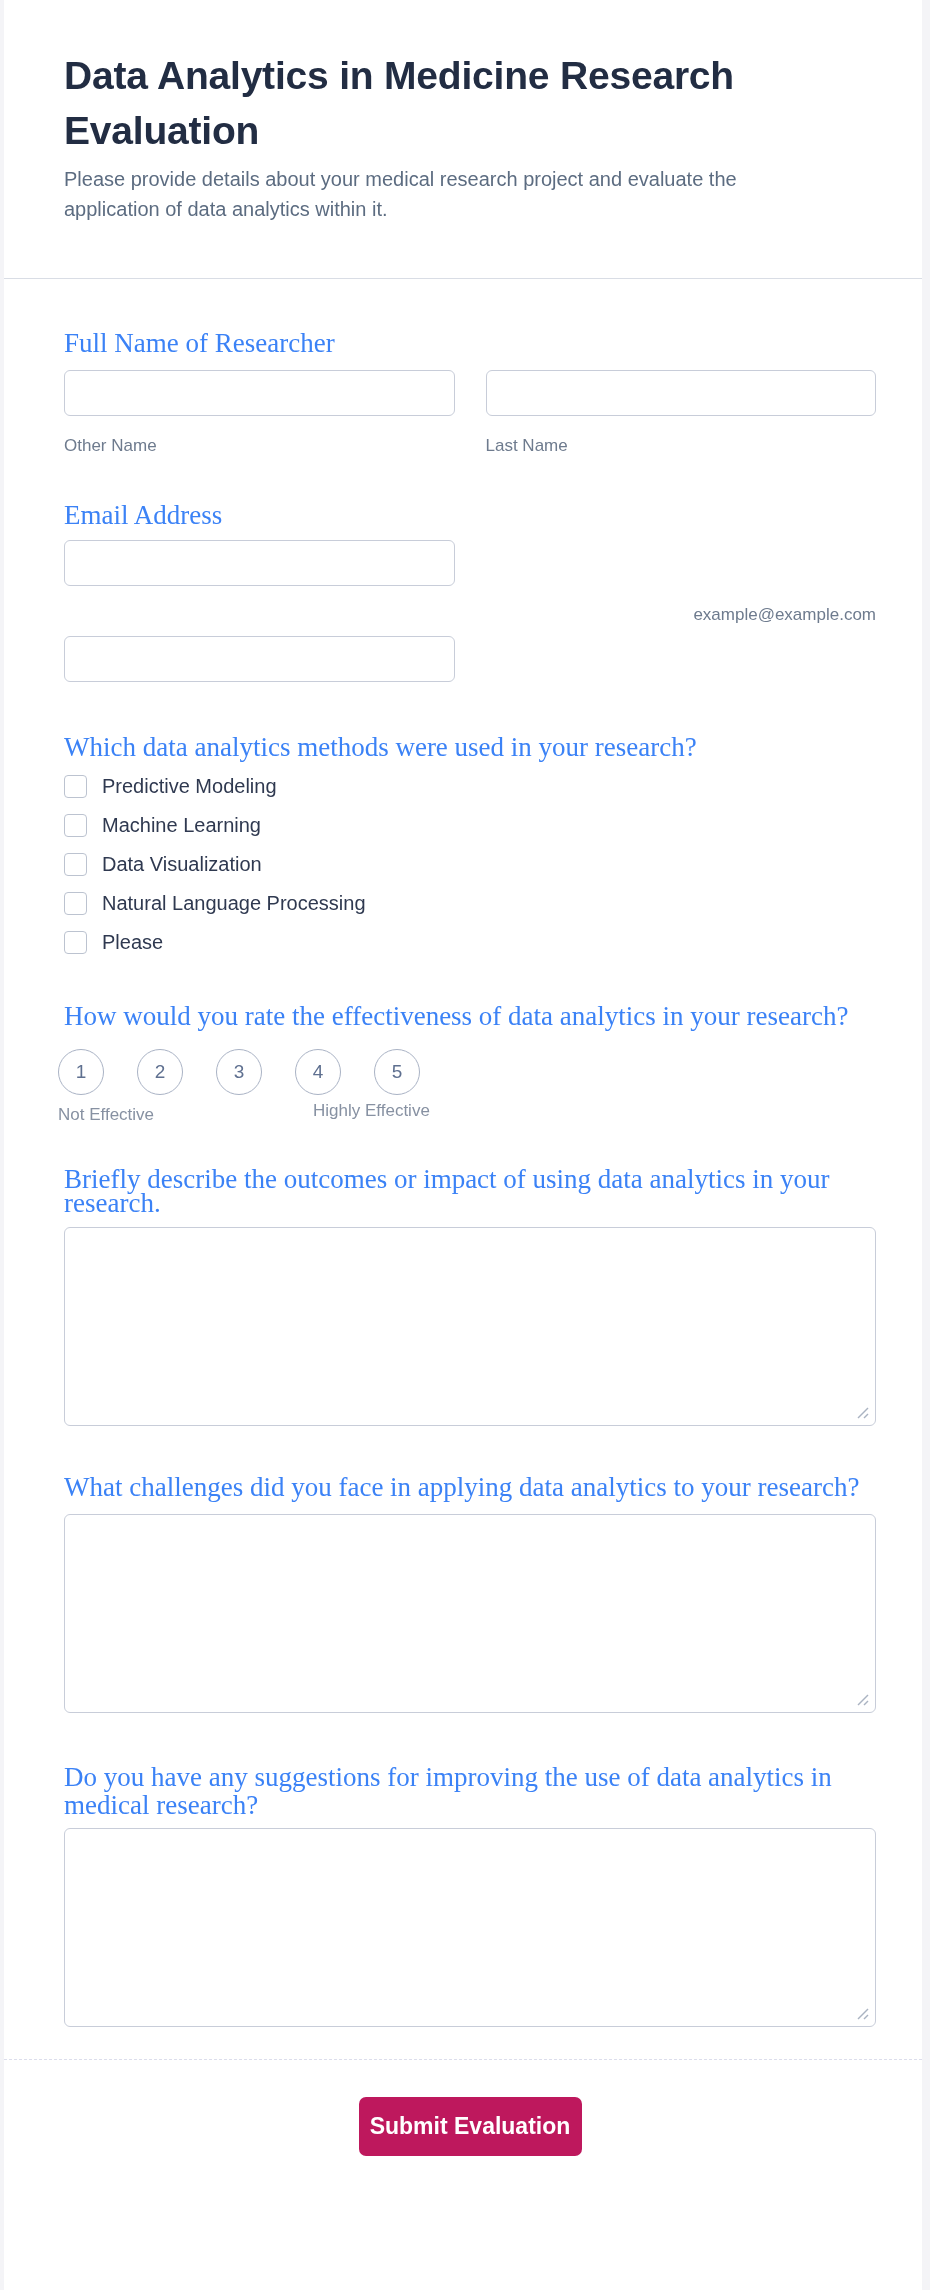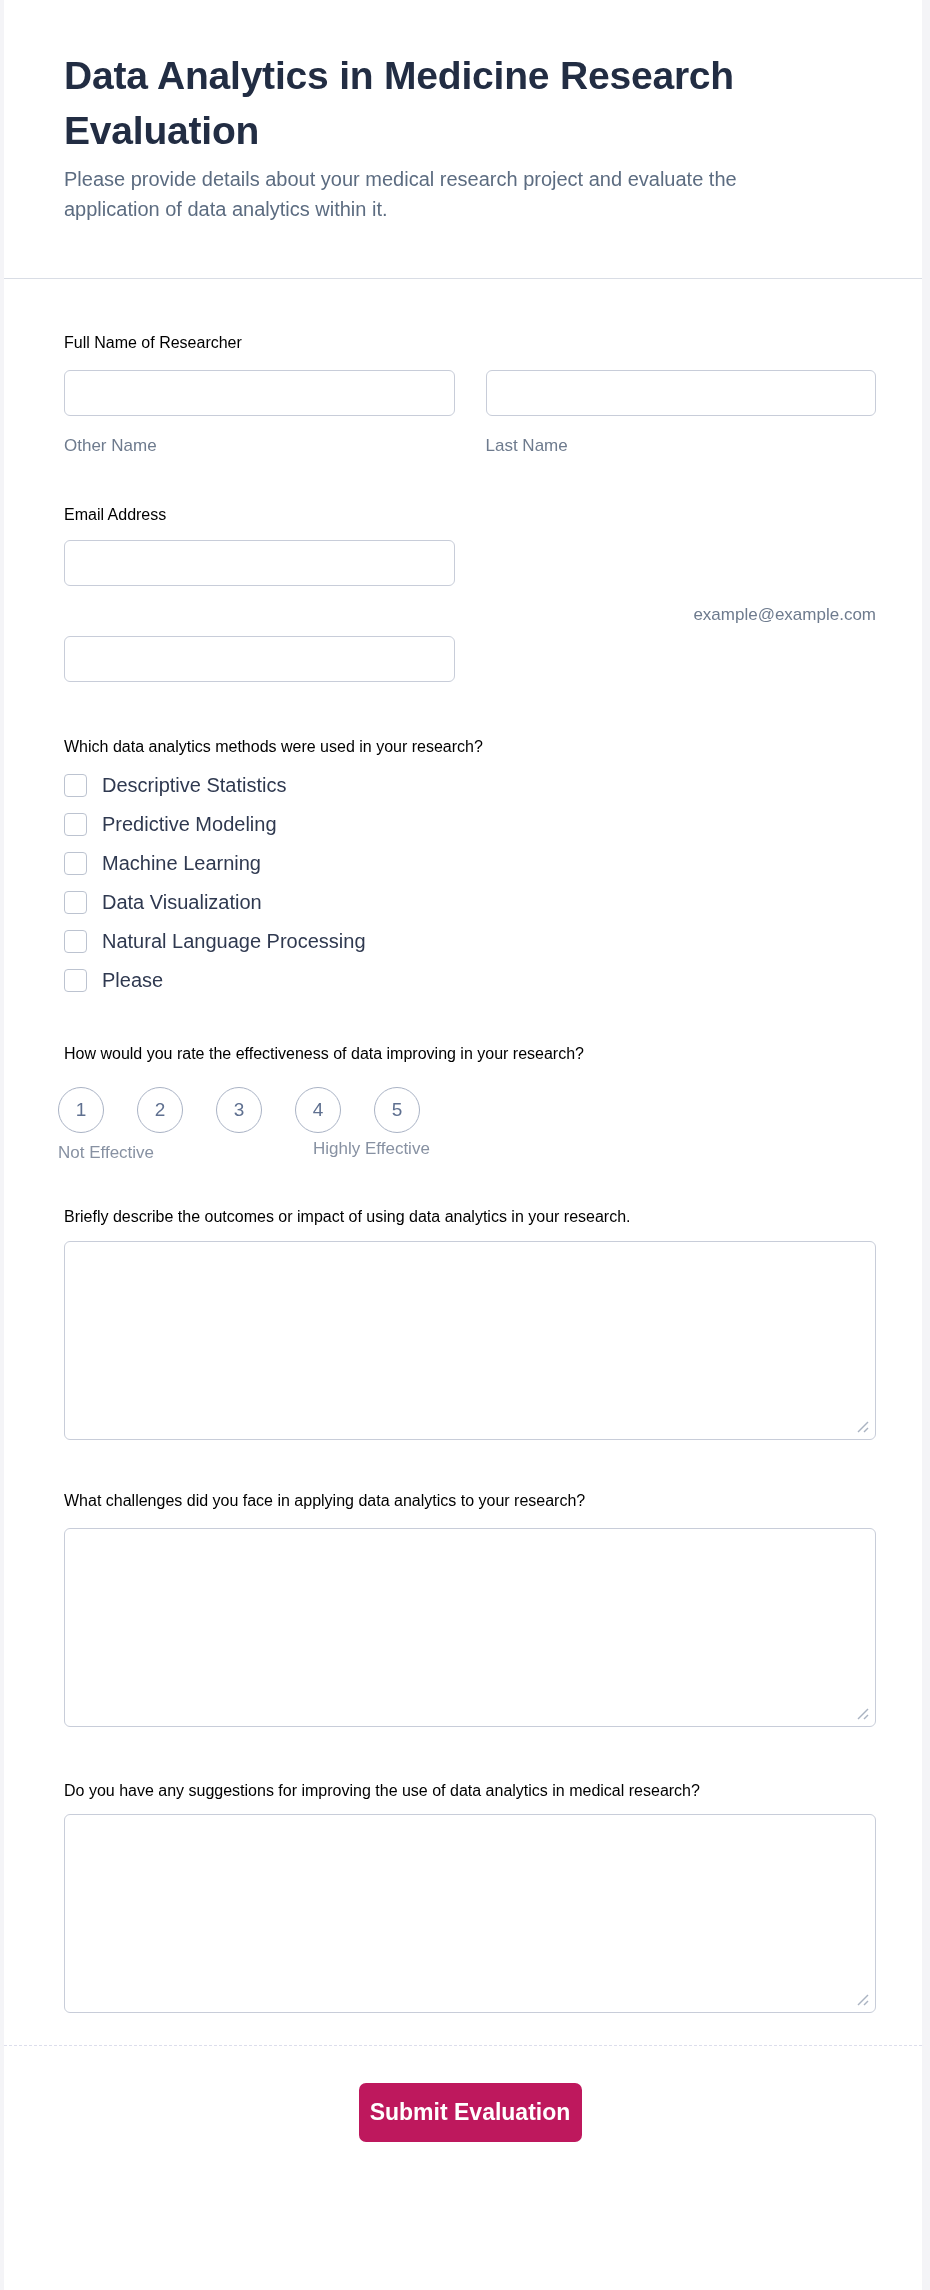--- a/index.html
+++ b/index.html
@@ -39,24 +39,25 @@
     border-top: 1px solid #d9dde5;
     margin: 54px -46px 0 -60px;
   }
   .divider.footer {
     border-top: 1px dashed #dcdeec;
     margin-top: 32px;
   }
   
   .q-label {
     display: block;
-    font-size: 16px;
+    font-size: 27px;
     line-height: 24px;
     font-weight: 500;
-    color: #000000;
+    color: #3b82f6;
+    font-family: Liberation Serif, serif;
   }
   .f-name .q-label        { margin-top: 52px; }
   .f-email .q-label       { margin-top: 49px; }
   .f-title .q-label       { margin-top: 47px; }
   .f-methods .q-label     { margin-top: 53px; }
   .f-rating .q-label      { margin-top: 50px; }
   .f-outcomes .q-label    { margin-top: 48px; }
   .f-challenges .q-label  { margin-top: 49px; }
   .f-suggestions .q-label { margin-top: 50px; line-height: 28px; max-width: 800px; }
 
@@ -171,24 +172,20 @@
     <input type="text" class="text-input single" value="" style="">
     <span class="sublabel email">example@example.com</span>
   </section>
 
   <section class="field f-title">
     <input type="text" class="text-input single" value="" style="">
   </section>
 
   <section class="field f-methods">
     <label class="q-label">Which data analytics methods were used in your research?</label>
-    <div class="option-row first">
-      <input type="checkbox" class="checkbox" style="">
-      <span class="option-label">Descriptive Statistics</span>
-    </div>
     <div class="option-row">
       <input type="checkbox" class="checkbox" style="">
       <span class="option-label">Predictive Modeling</span>
     </div>
     <div class="option-row">
       <input type="checkbox" class="checkbox" style="">
       <span class="option-label">Machine Learning</span>
     </div>
     <div class="option-row">
       <input type="checkbox" class="checkbox" style="">
@@ -198,21 +195,21 @@
       <input type="checkbox" class="checkbox" style="">
       <span class="option-label">Natural Language Processing</span>
     </div>
     <div class="option-row">
       <input type="checkbox" class="checkbox" style="">
       <span class="option-label">Please</span>
     </div>
   </section>
 
   <section class="field f-rating">
-    <label class="q-label">How would you rate the effectiveness of data improving in your research?</label>
+    <label class="q-label">How would you rate the effectiveness of data analytics in your research?</label>
     <div class="scale-row">
       <div class="scale-circle">
           <span>1</span>
         </div>
       <div class="scale-circle">
           <span>2</span>
         </div>
       <div class="scale-circle">
           <span>3</span>
         </div>

